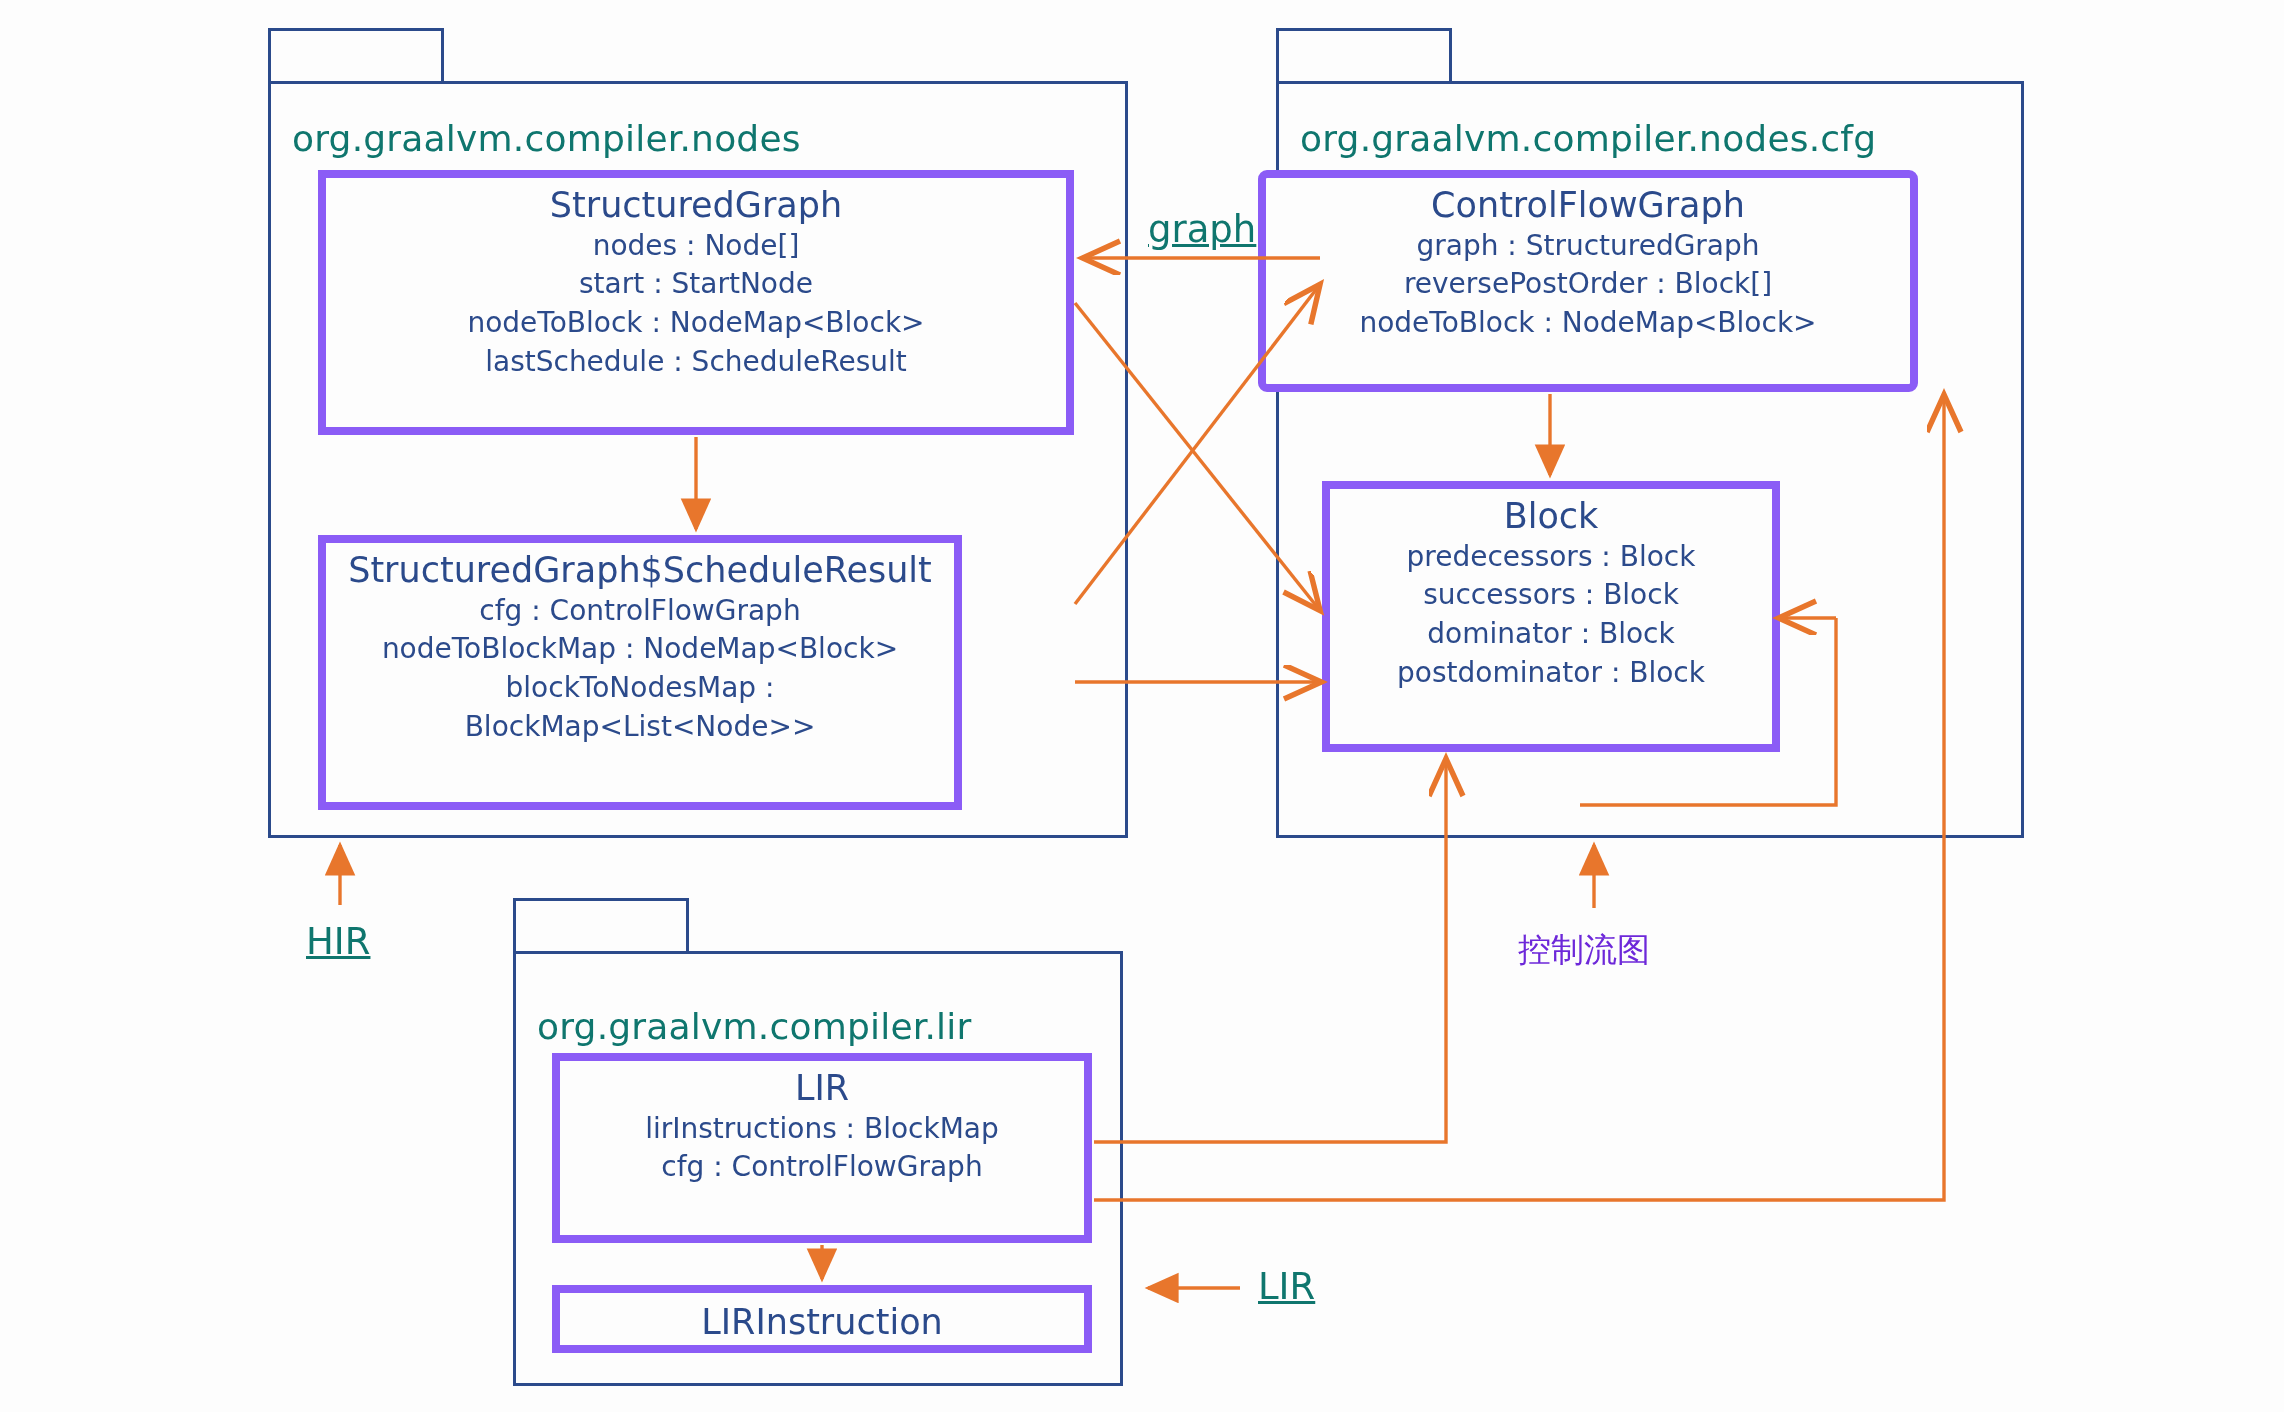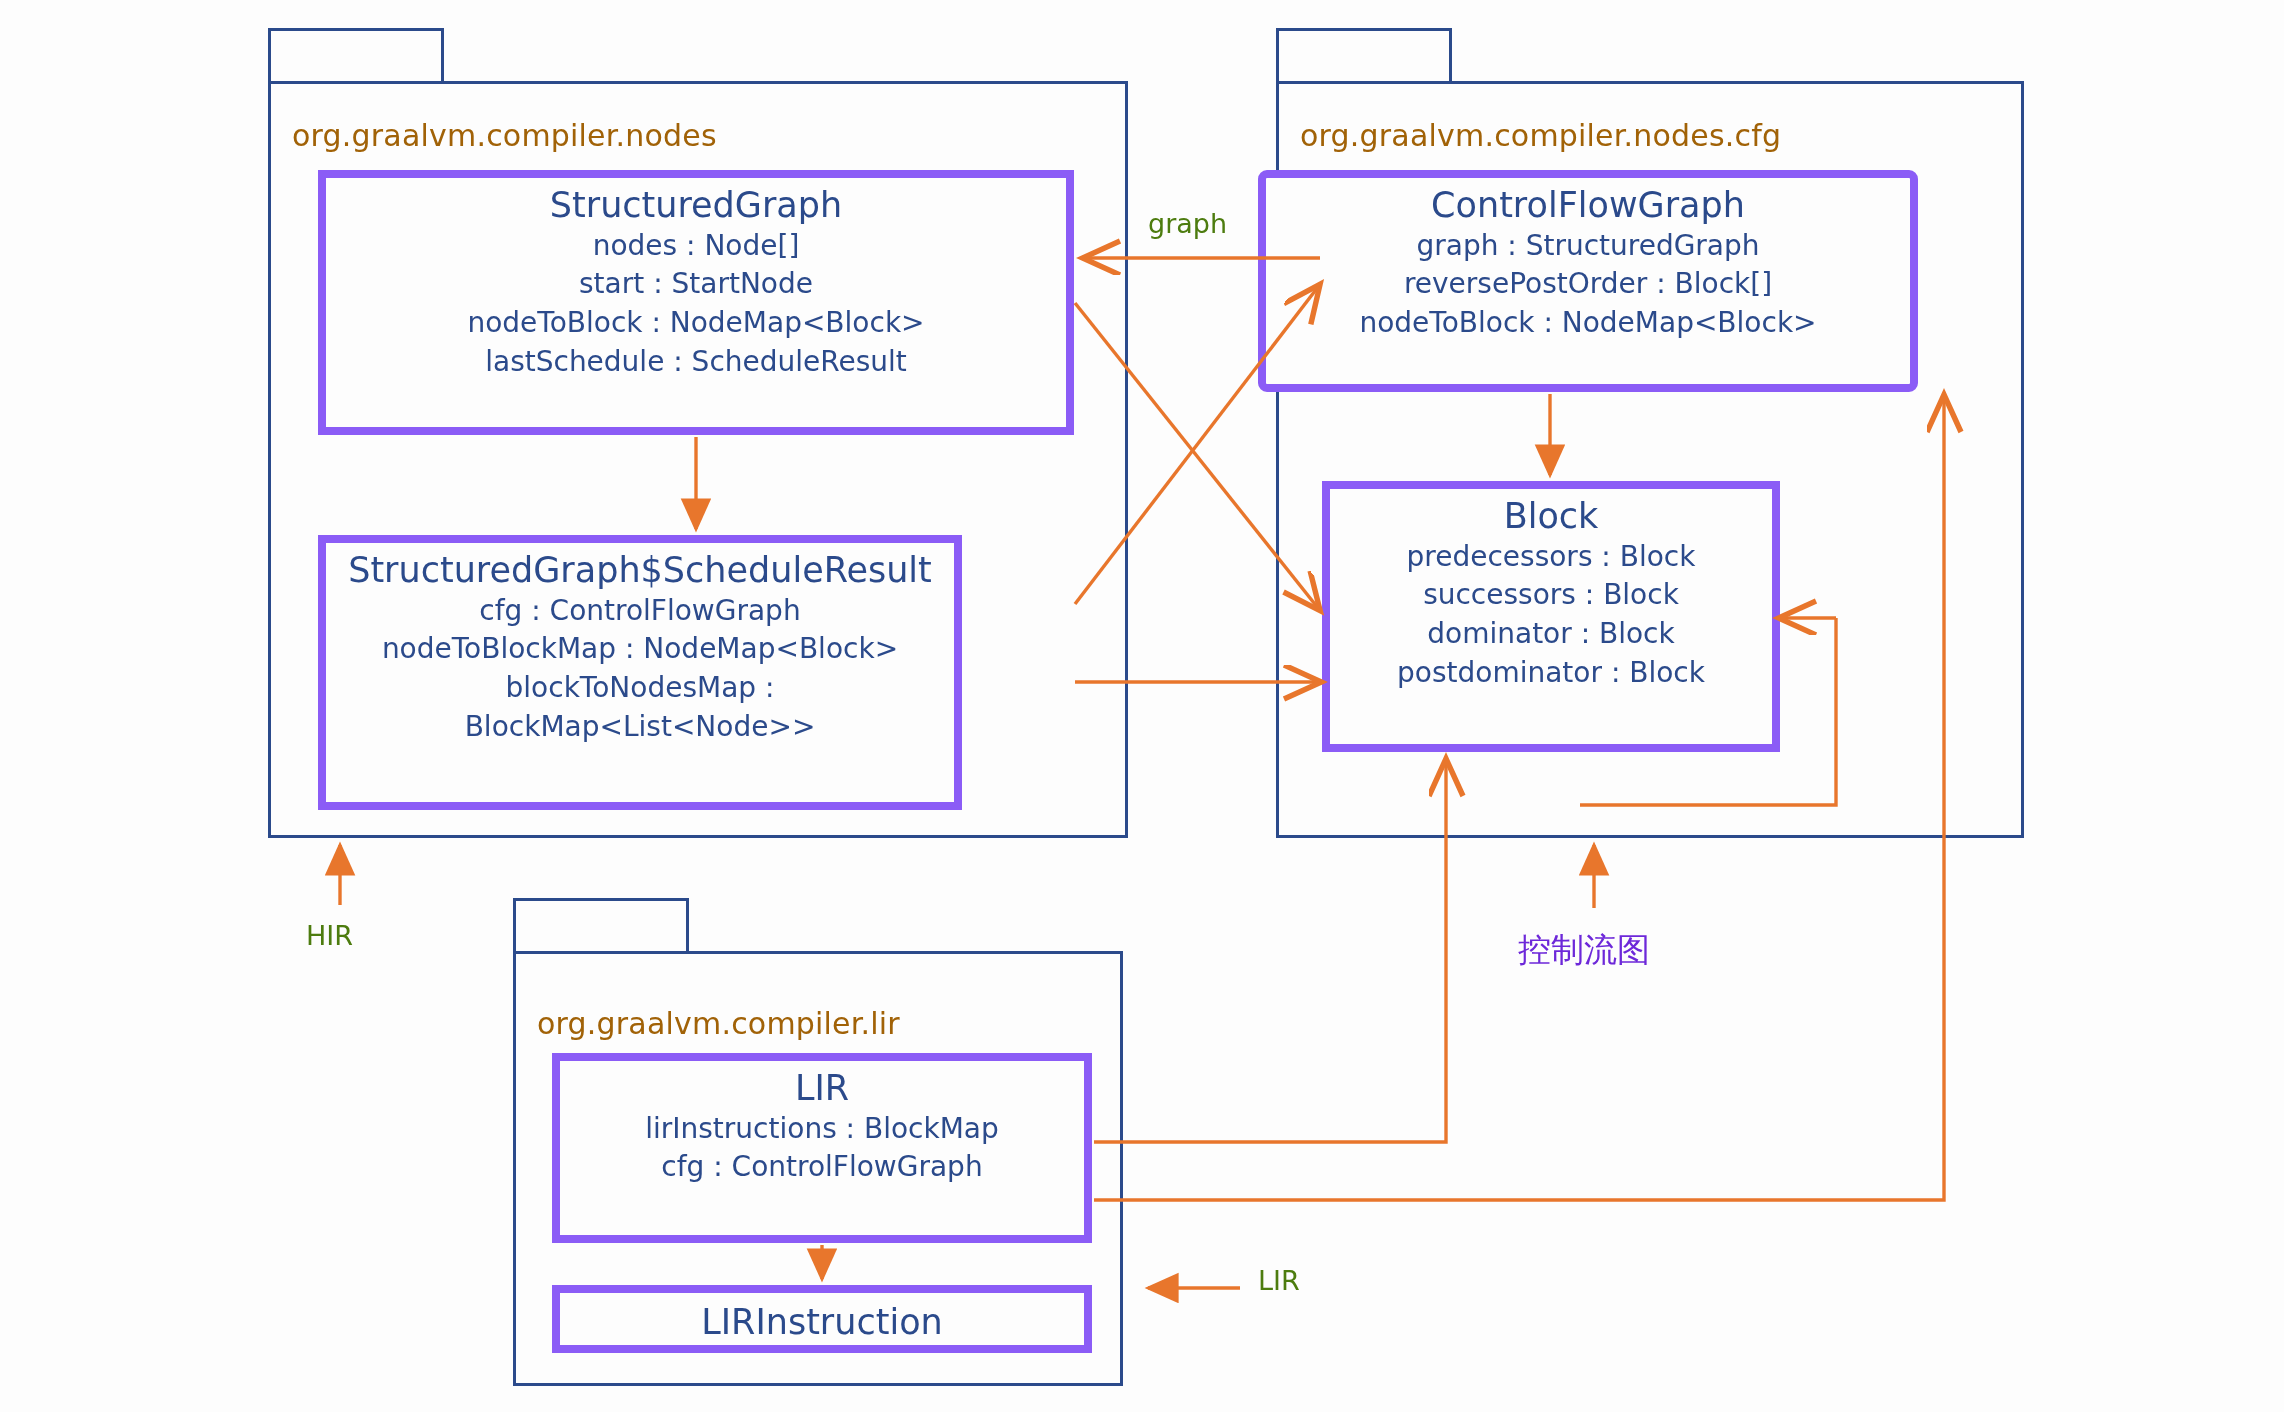--- a/index.html
+++ b/index.html
@@ -33,22 +33,22 @@
   }
   .pkg-body {
     position: absolute;
     left: 0;
     box-sizing: border-box;
     border: 3px solid #2b4a8b;
     background: #fdfdfd;
   }
   .pkg-label {
     position: absolute;
-    color: #a16207;
-    font-size: 30px;
+    color: #0f766e;
+    font-size: 36px;
     letter-spacing: 0.2px;
     white-space: nowrap;
   }
   
   .cls {
     position: absolute;
     box-sizing: border-box;
     border: 8px solid #8b5cf6;
     background: #fdfdfd;
     padding: 6px 14px 10px 14px;
@@ -74,23 +74,24 @@
     position: absolute;
     top: 0;
     left: 0;
     width: 2284px;
     height: 1412px;
     pointer-events: none;
   }
   
   .note {
     position: absolute;
-    color: #4d7c0f;
-    font-size: 27px;
-    white-space: nowrap;
+    color: #0f766e;
+    font-size: 37px;
+    white-space: nowrap;
+    text-decoration: underline;
   }
   .note-cjk {
     position: absolute;
     color: #6d28d9;
     font-size: 33px;
     white-space: nowrap;
     font-family: Liberation Mono, monospace;
   }
 </style>
 </head>

